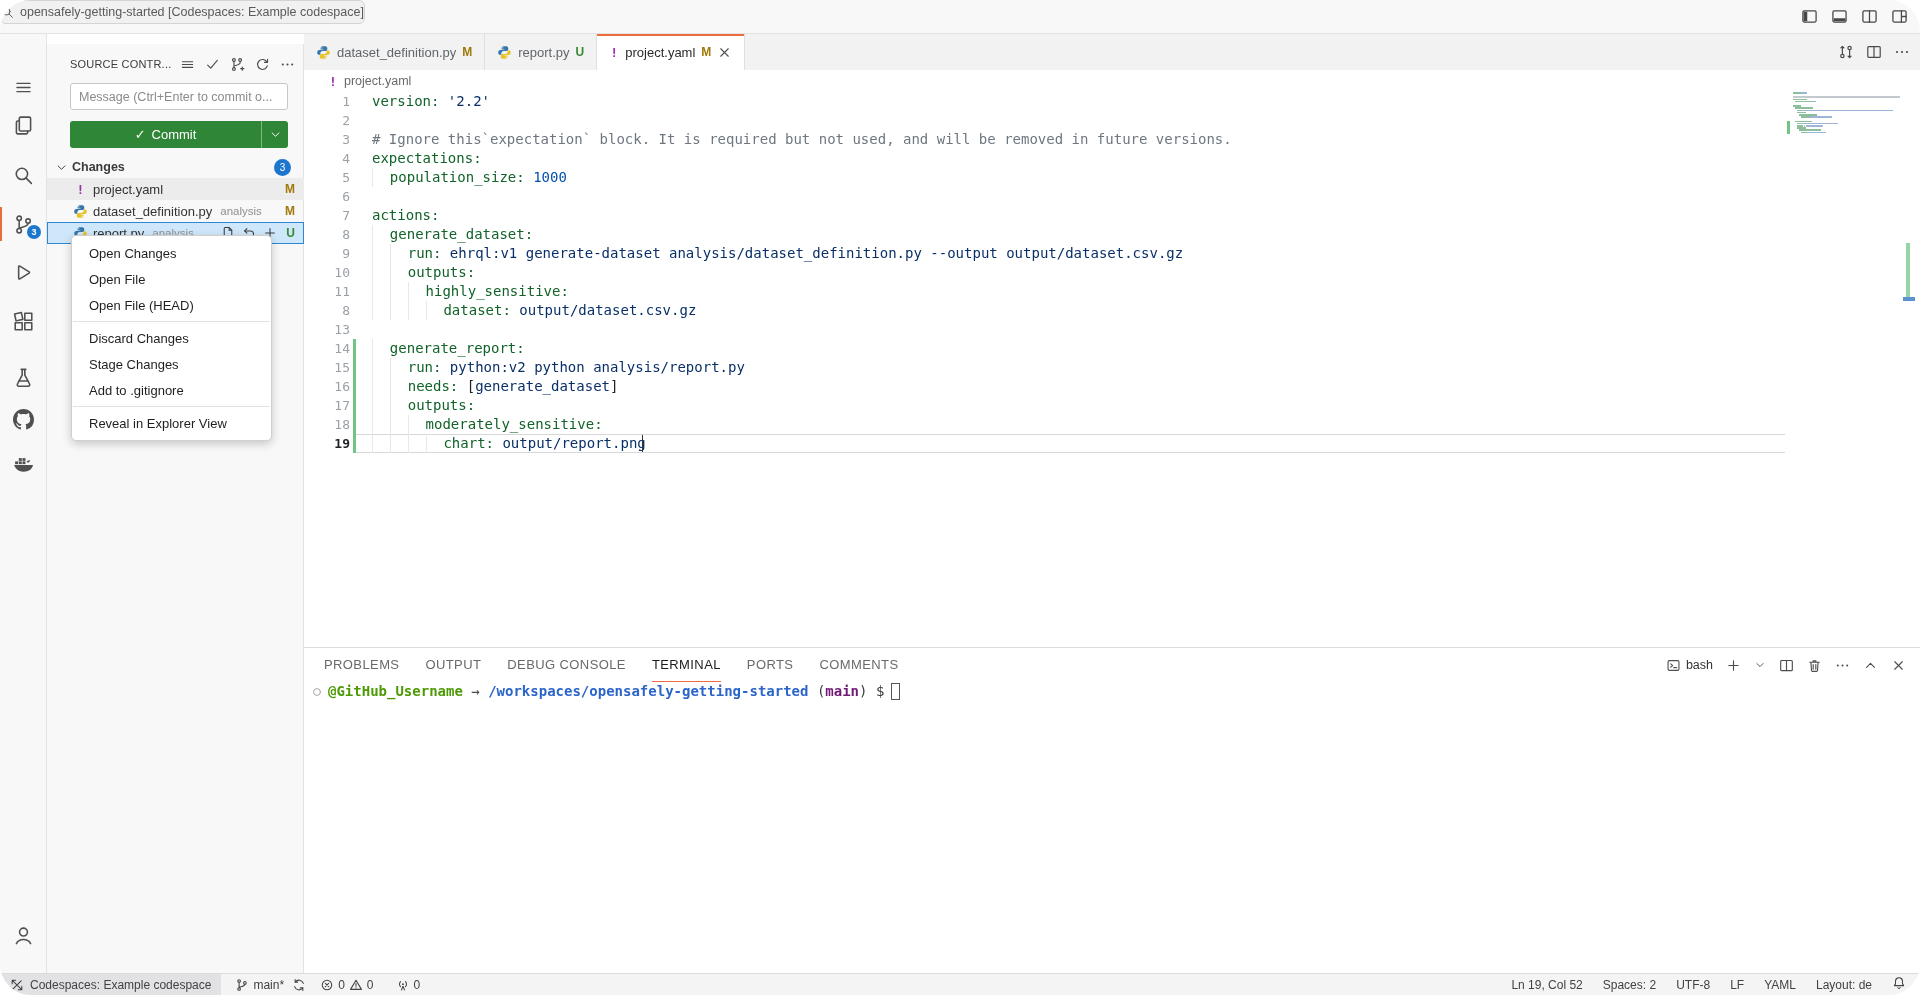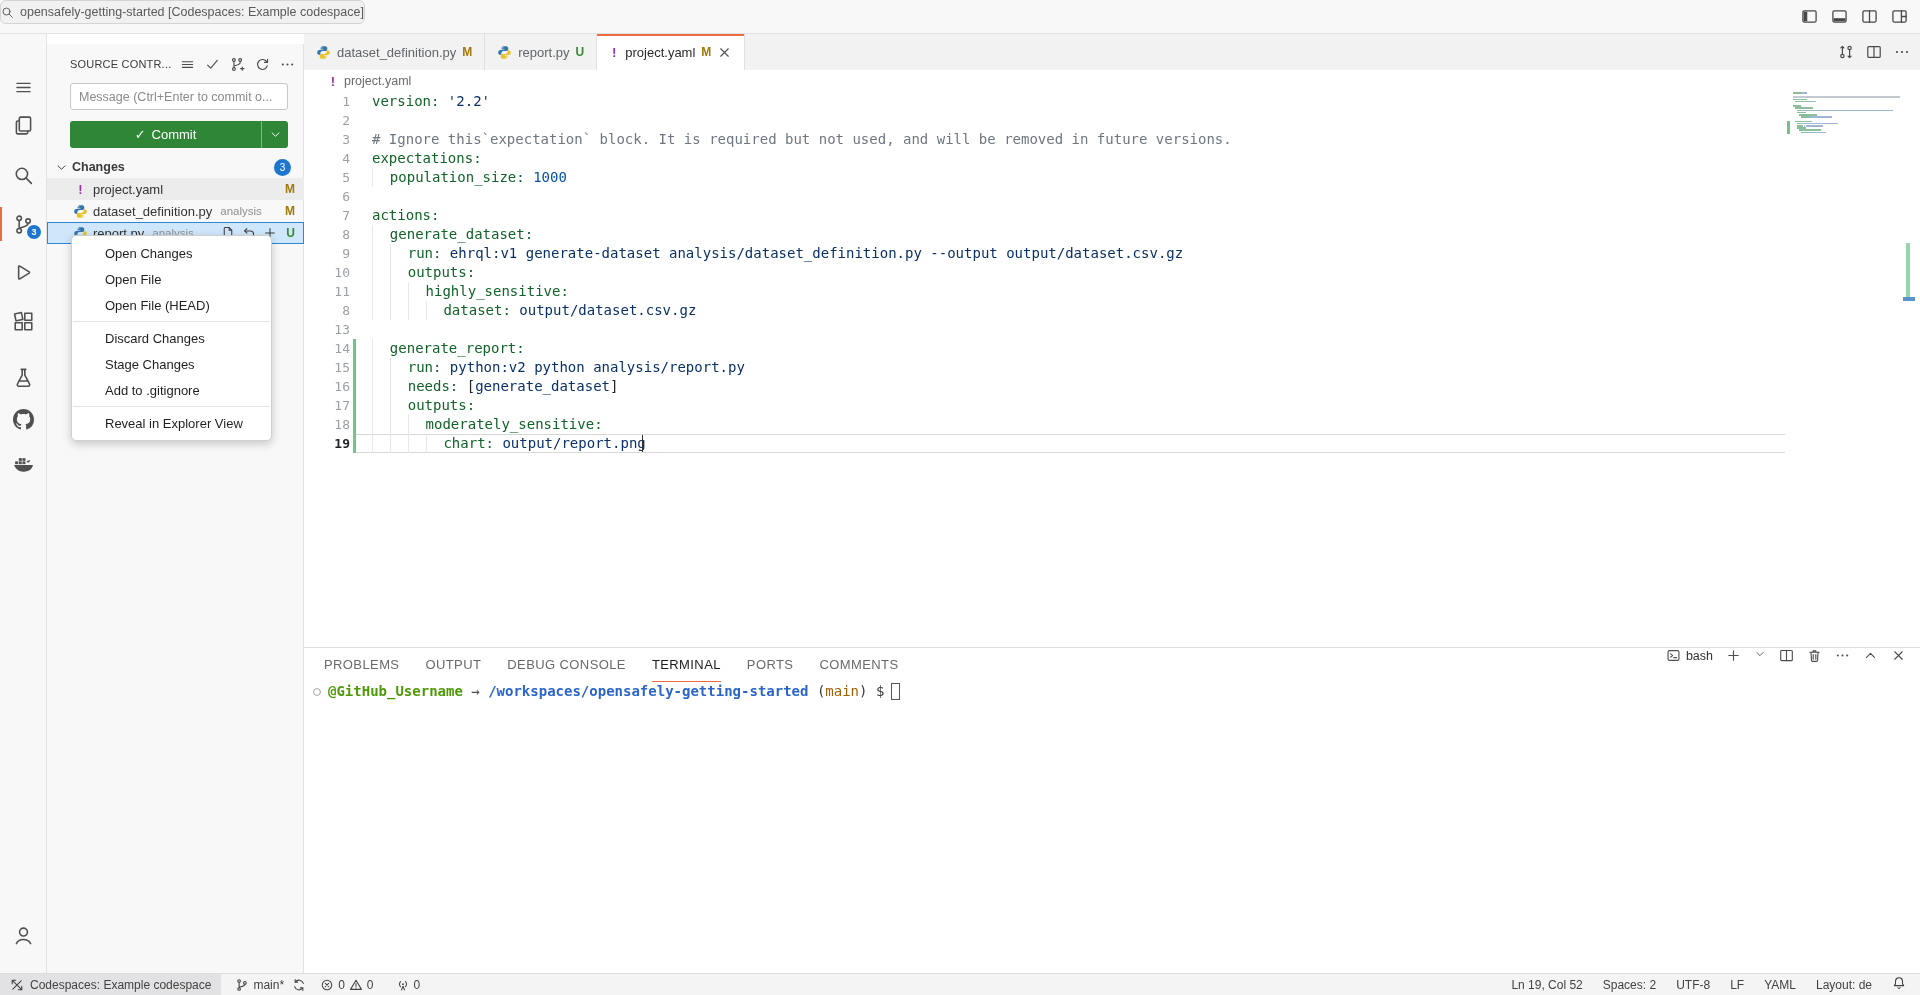--- a/index.html
+++ b/index.html
@@ -1,18 +1,18 @@
 <!DOCTYPE html>
 <html><head>
 <meta charset="utf-8">
 <style>
   html,body{margin:0;padding:0;background:#ffffff;}
   *{box-sizing:border-box;}
   #window{position:relative;width:1920px;height:995px;overflow:hidden;background:#fff;
-    font-family:"Liberation Sans",sans-serif;font-size:13px;color:#3b3b3b;}
+    font-family:"Liberation Sans",sans-serif;font-size:13px;color:#3b3b3b;border-radius:31px;}
   .abs{position:absolute;}
   .flex{display:flex;align-items:center;}
   .icon{display:inline-flex;width:16px;height:16px;align-items:center;justify-content:center;flex:none;color:#505050;}
   .icon svg{width:100%;height:100%;stroke:currentColor;fill:none;stroke-width:1.2;stroke-linecap:round;stroke-linejoin:round;}
   .ybang{color:#9b2fae;font-weight:700;font-family:"DejaVu Sans Mono",monospace;font-size:13px;display:inline-block;width:10px;text-align:center;}
 
   
   #titlebar{left:0;top:0;width:1920px;height:34px;background:#f8f8f8;border-bottom:1px solid #e2e2e2;}
   #nav-arrows{left:628;top:0;height:33px;gap:16px;font-size:16px;color:#4d4d4d;}
   #searchbox{left:622;top:5;width:670;height:24px;background:#f1f1f1;border:1px solid #d4d4d4;border-radius:6px;
@@ -55,21 +55,21 @@
   .frow.selected{background:#cfe7fb;box-shadow:inset 0 0 0 1px #2f86d1;}
   .frow .factions{margin-left:auto;display:flex;gap:7px;align-items:center;}
   .frow .factions .icon{width:14px;height:14px;color:#3c3c3c;}
   .frow .factions .fbadge{margin-left:2px;}
   .b-mod{color:#a0790a;}  .b-untr{color:#388a34;}
   .pyicon{width:15px;height:15px;}
 
   
   #ctx-menu{left:71px;top:235px;width:201px;background:#fff;border:1px solid #cfcfcf;border-radius:5px;
     box-shadow:0 3px 10px rgba(0,0,0,.2);padding:4px 0;z-index:60;}
-  .mi{height:26px;display:flex;align-items:center;padding-left:33px;font-size:13px;color:#1f1f1f;white-space:nowrap;}
+  .mi{height:26px;display:flex;align-items:center;padding-left:17px;font-size:13px;color:#1f1f1f;white-space:nowrap;}
   .msep{height:1px;background:#e2e2e2;margin:3px 1px;}
 
   
   #tabstrip{left:304px;top:34px;width:1616px;height:36px;background:#f2f2f2;display:flex;}
   .tab{display:inline-flex;align-items:center;gap:6px;padding:0 12px;height:36px;border-right:1px solid #e0e0e0;
     color:#61666b;font-size:13px;background:#f2f2f2;position:relative;}
   .tab.active{background:#fff;color:#2b2b2b;box-shadow:inset 0 2px 0 #ec6c40;}
   .tab .tbadge{font-size:12px;font-weight:700;}
   #ed-actions{right:10px;top:34px;height:36px;gap:12px;}
   #ed-actions .icon{color:#4d4d4d;}
@@ -94,30 +94,30 @@
   
   #minimap{left:1785px;top:92px;width:115px;height:555px;background:#fff;}
   .mm-seg{position:absolute;height:1.5px;top:0;}
   #overview{left:1900px;top:34px;width:20px;height:613px;}
 
   
   #panel{left:304px;top:647px;width:1616px;height:326px;background:#fff;border-top:1px solid #dcdcdc;}
   #ptabs{position:absolute;left:20px;top:0;height:34px;display:flex;gap:26px;}
   .ptab{display:flex;align-items:center;height:34px;font-size:13px;letter-spacing:.4px;color:#6a6a6a;border-bottom:1.5px solid transparent;}
   .ptab.active{color:#1c1c1c;border-bottom-color:#ec6c40;}
-  #ptools{position:absolute;right:14px;top:0;height:34px;display:flex;align-items:flex-start;gap:13px;color:#4d4d4d;}
+  #ptools{position:absolute;right:14px;top:0;height:34px;display:flex;align-items:center;gap:13px;color:#4d4d4d;}
   #ptools .shell{display:flex;align-items:center;gap:5px;font-size:12.5px;color:#333;}
   #ptools .icon{width:15px;height:15px;}
   #termline{position:absolute;left:8px;top:34px;height:19px;display:flex;align-items:center;gap:6px;
     font-family:"DejaVu Sans Mono",monospace;font-size:14px;color:#3b3b3b;white-space:pre;}
   #termline .deco{width:10px;height:10px;color:#a8a8a8;}
   .t-user{color:#4e9a06;font-weight:700;}
   .t-arrow{color:#4d4d4d;}
   .t-path{color:#2c65c9;font-weight:700;}
-  .t-branch{color:#a16207;font-weight:400;}
+  .t-branch{color:#701a75;font-weight:700;}
   #tcursor{display:inline-block;width:9px;height:17px;border:1px solid #555;margin-left:7px;vertical-align:middle;}
 
   
   #statusbar{left:0;top:973px;width:1920px;height:22px;background:#f4f4f4;border-top:1px solid #dcdcdc;
     display:flex;align-items:center;font-size:12px;color:#424242;}
   #sb-remote{height:100%;display:flex;align-items:center;gap:6px;padding:0 10px;background:#e2e2e4;}
   .sbgrp{display:flex;align-items:center;gap:4px;margin-left:14px;}
   .sbgrp .icon, #sb-remote .icon{width:14px;height:14px;color:#424242;}
   #sb-right{margin-left:auto;display:flex;align-items:center;gap:20px;margin-right:14px;}
   #sb-right .icon{width:14px;height:14px;}

